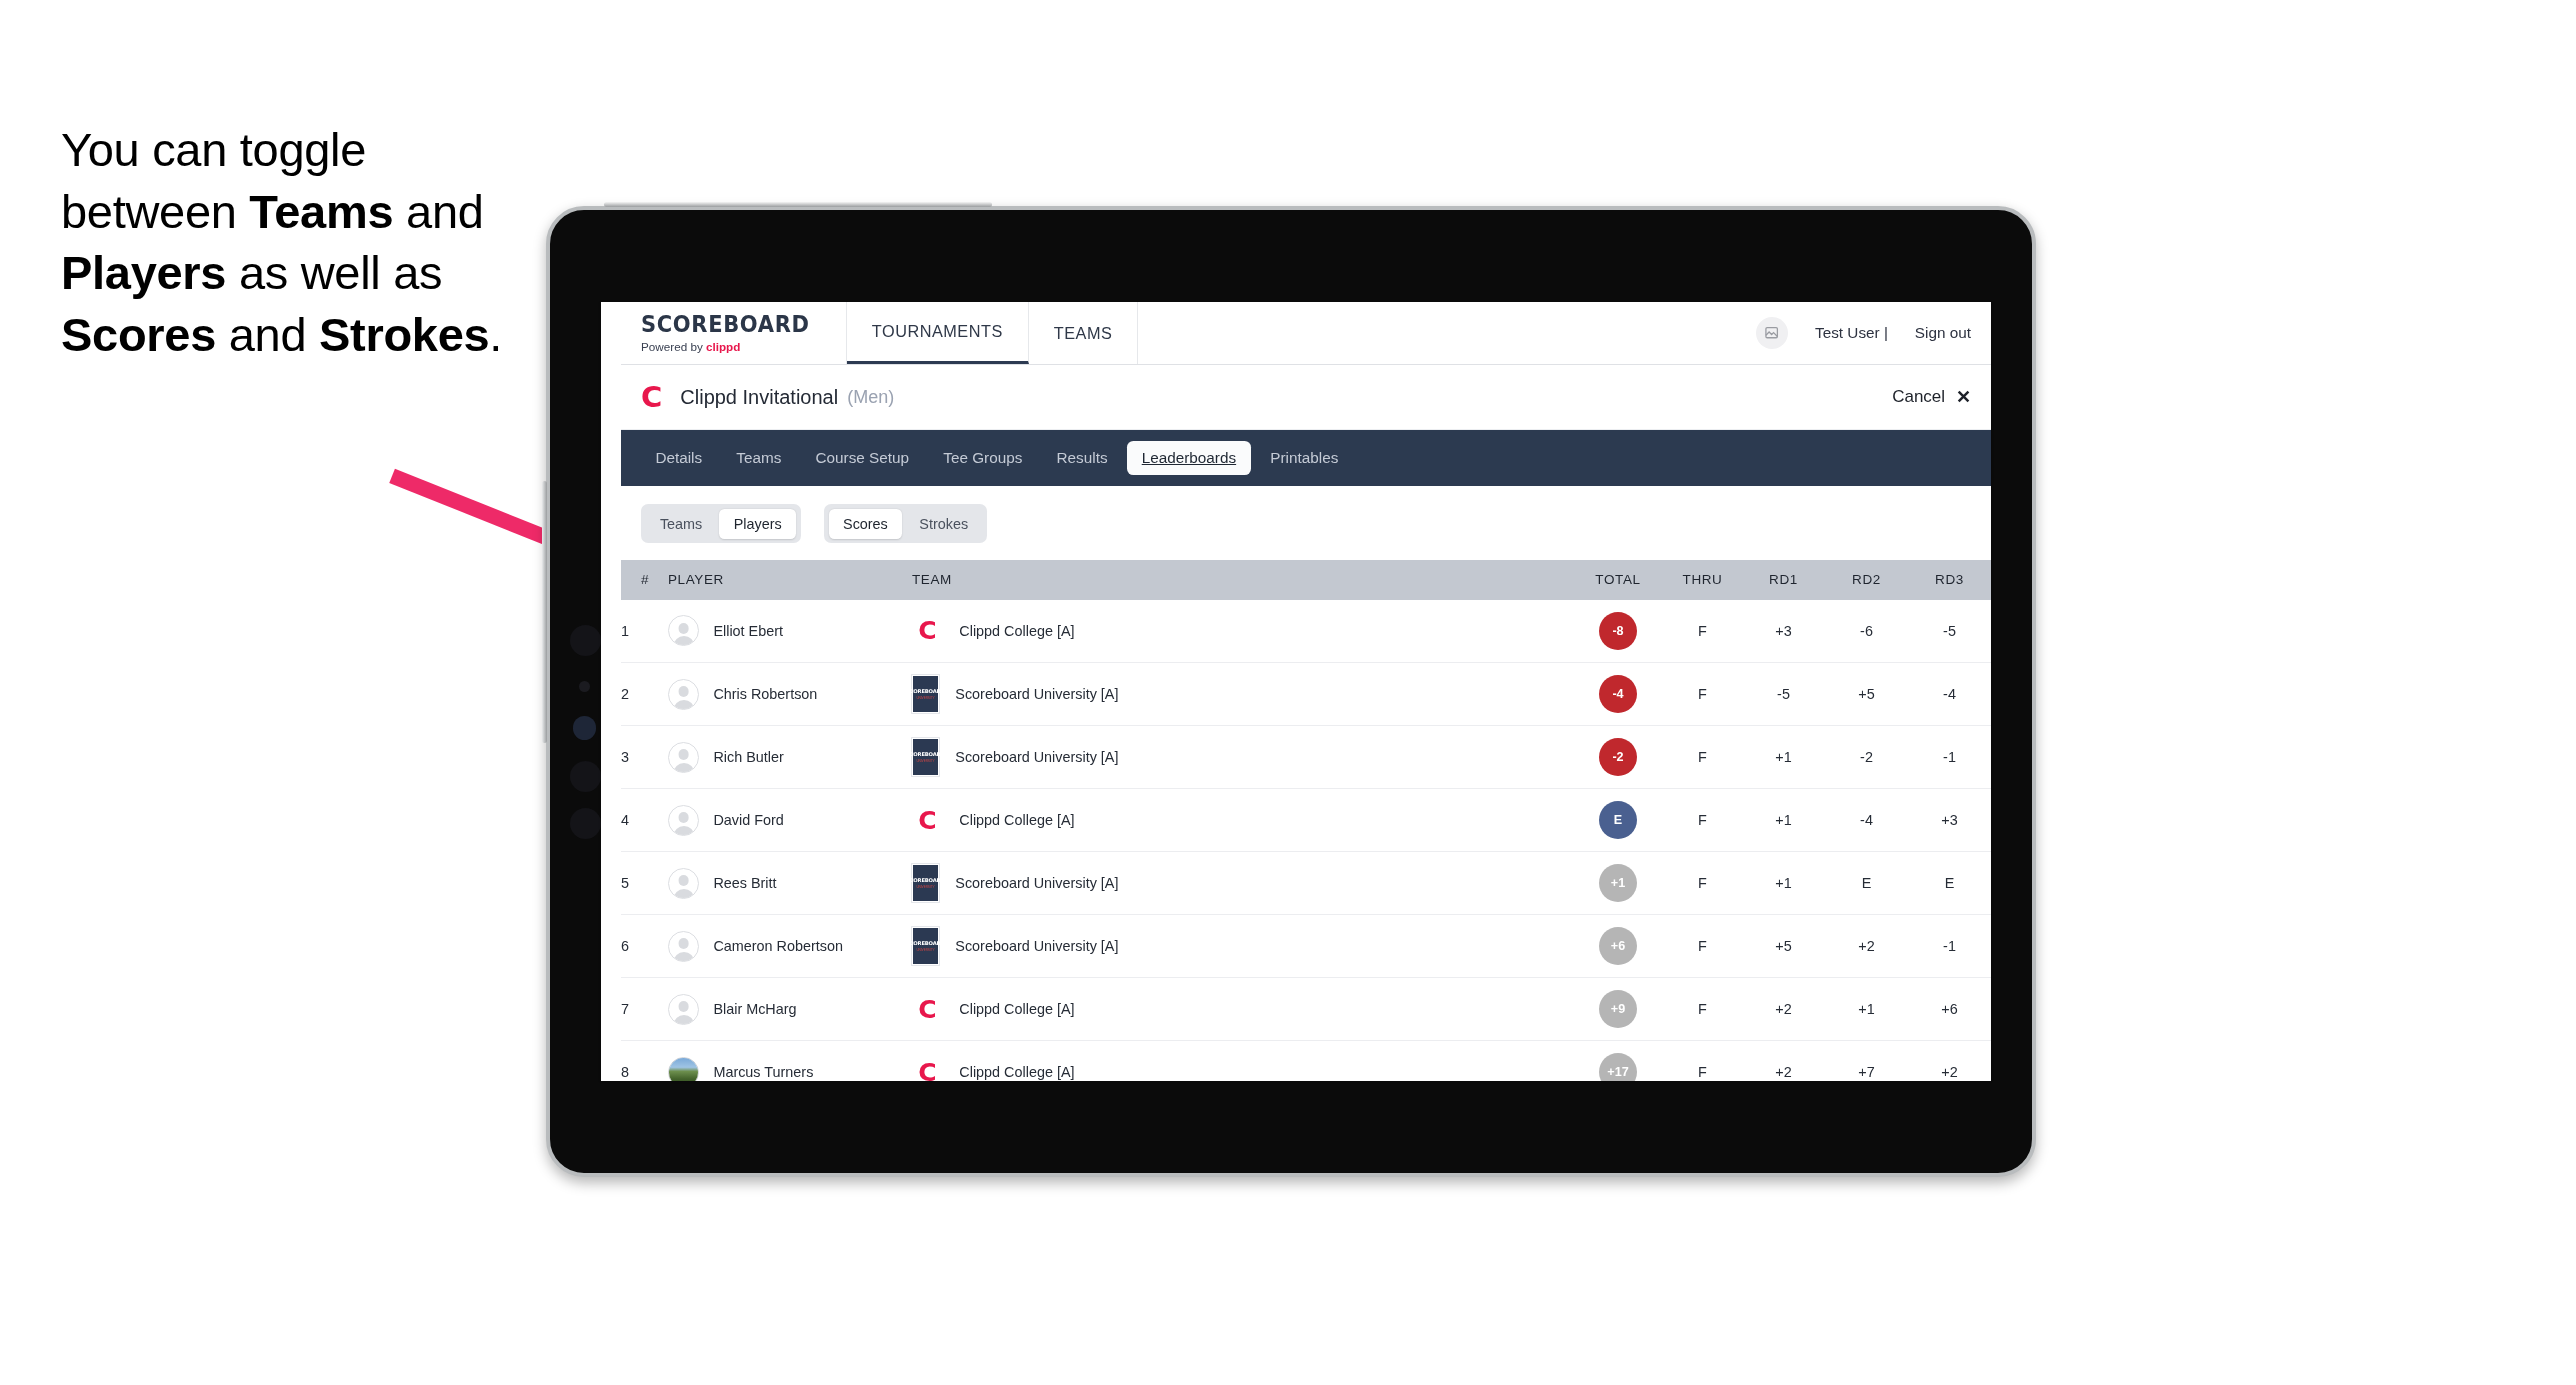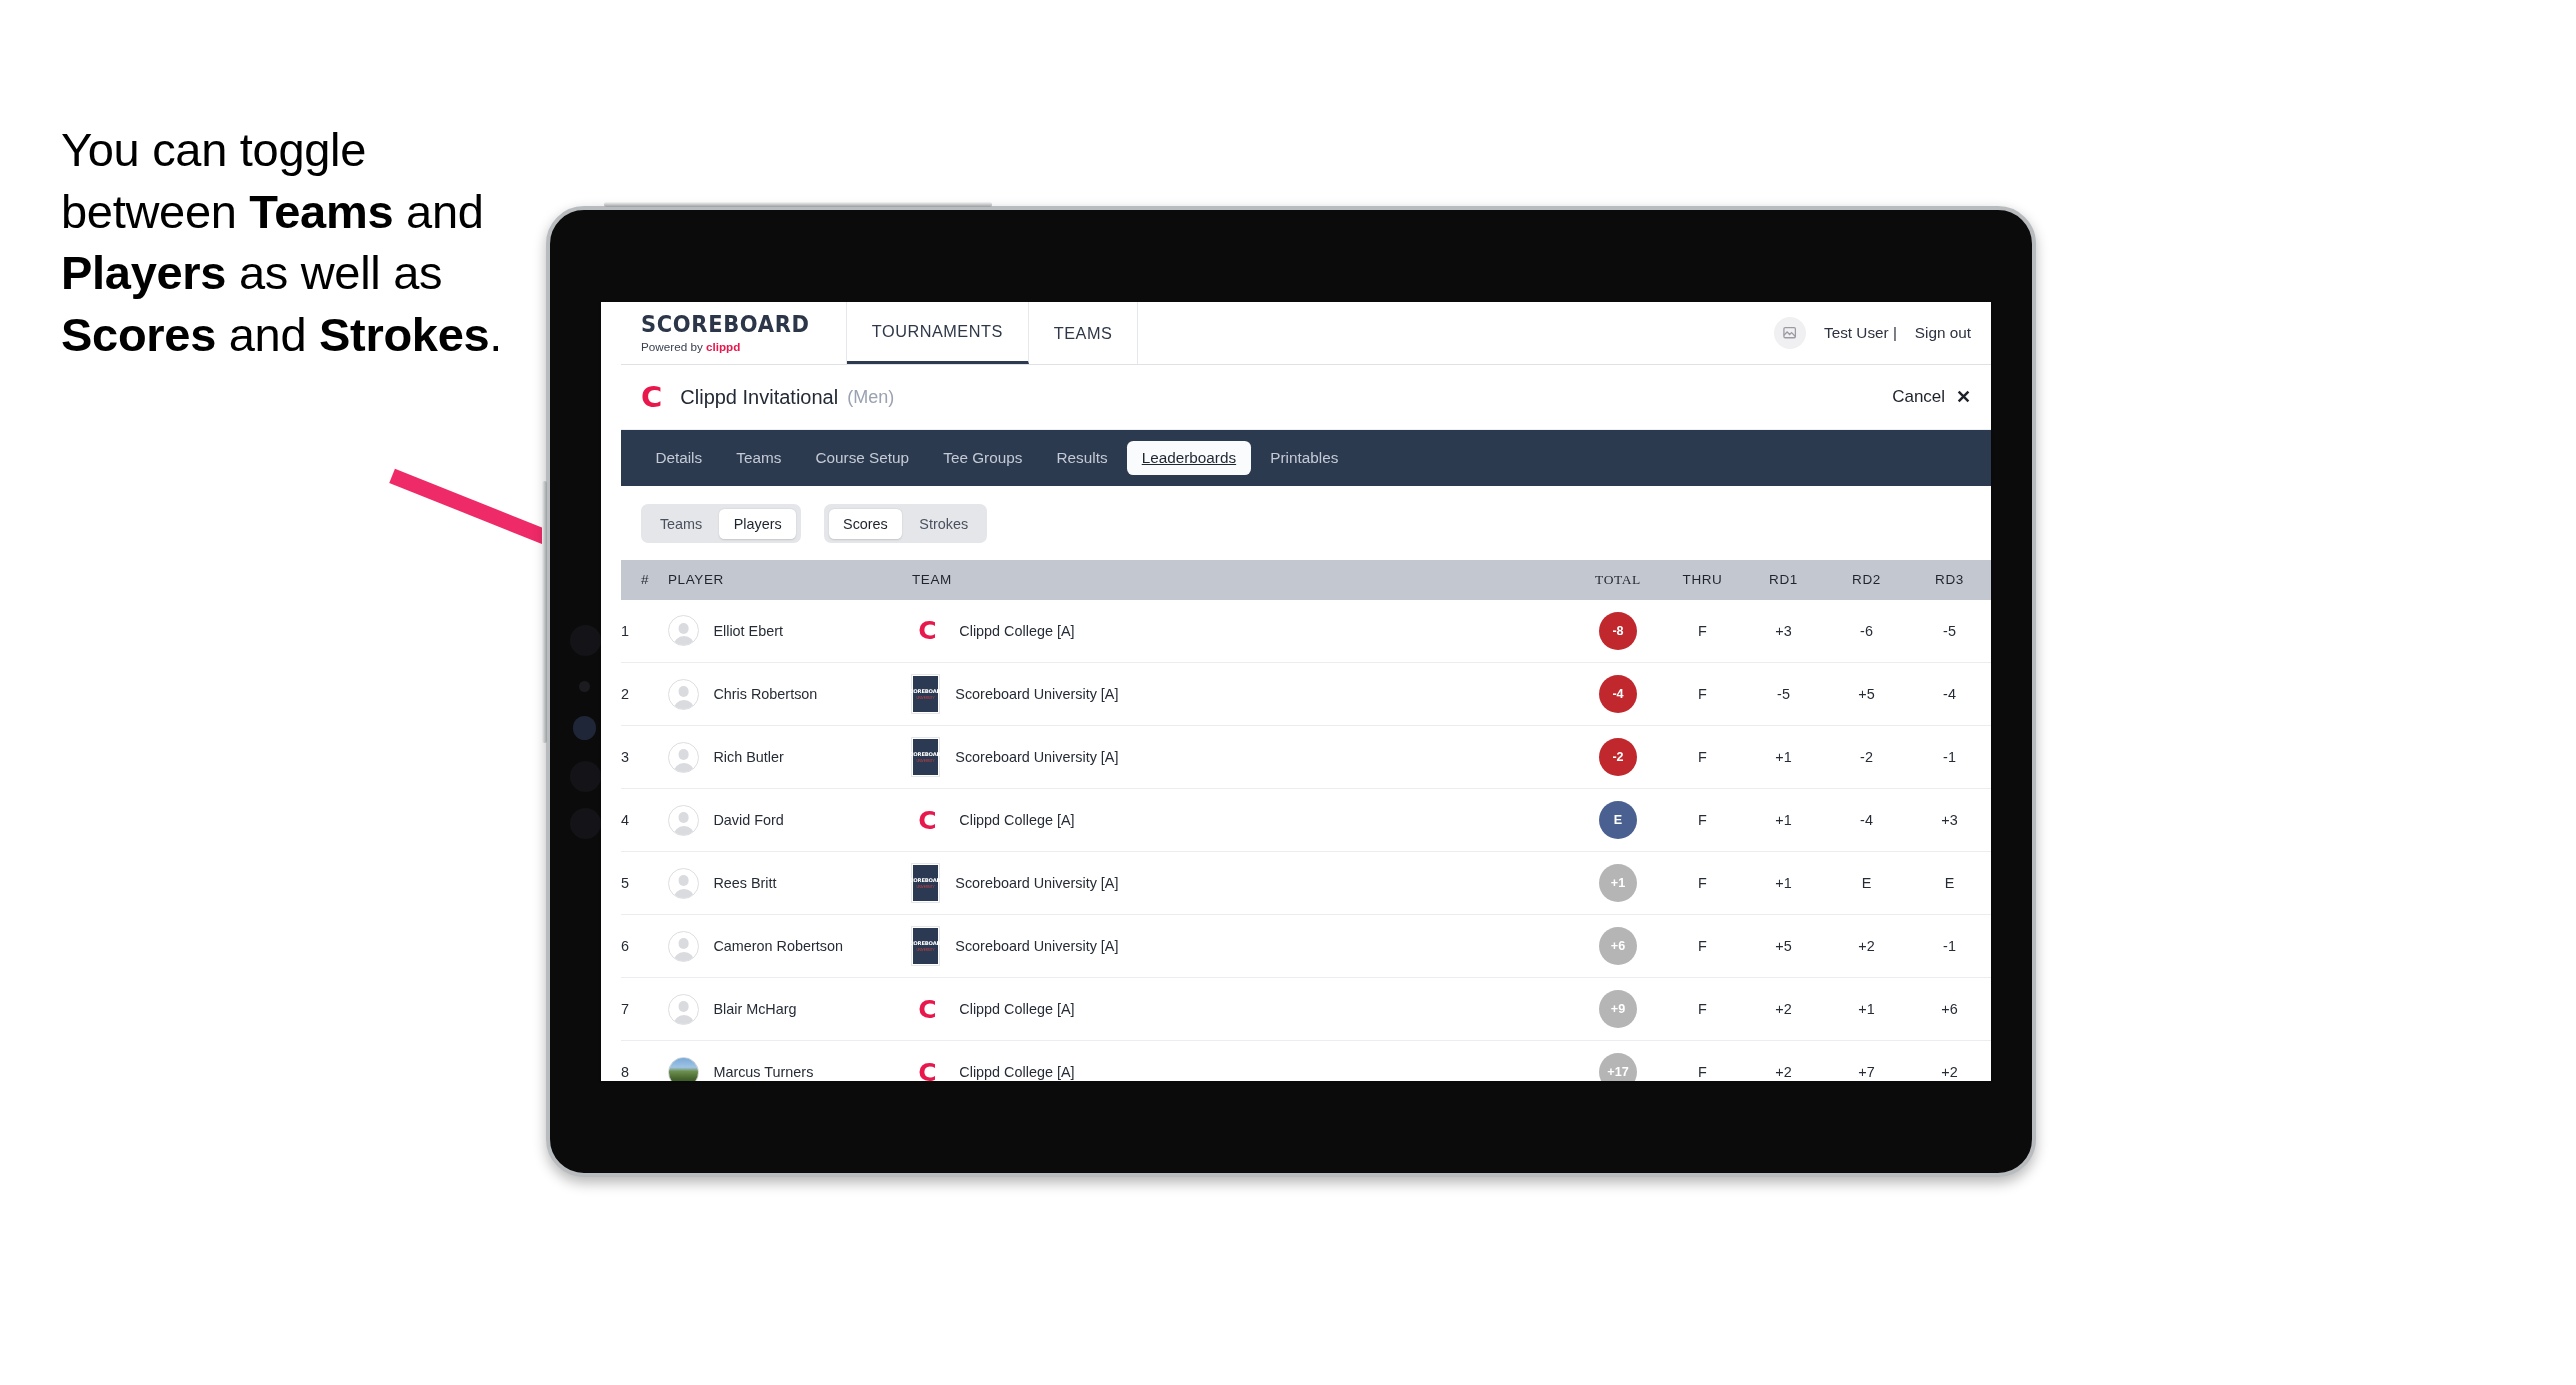--- a/index.html
+++ b/index.html
@@ -83,21 +83,21 @@
 
   .topnav-item {
     display: flex; align-items: center; padding: 0 25px;
     font-size: 16.3px; color: #2f3848; letter-spacing: 0.5px;
     border-right: 0.9px solid #e6e8eb; cursor: pointer;
   }
   .topnav-item.active { border-bottom: 3.6px solid #2d3b52; }
 
   .topbar-spacer { flex: 1; }
   .topbar-user {
-    display: flex; align-items: center; gap: 18px; padding: 0 20px 0 0;
+    display: flex; align-items: center; gap: 27px; padding: 0 20px 0 0;
   }
   .avatar-chip {
     width: 32.5px; height: 32.5px; border-radius: 50%; background: #f0f0f2;
     display: flex; align-items: center; justify-content: center;
     color: #9a9ca2; font-size: 15.3px;
   }
   .user-name { font-size: 15.3px; color: #2d3240; }
   .sign-out { font-size: 15.3px; color: #2d3240; cursor: pointer; }
 
   
@@ -137,21 +137,21 @@
 
   
   .lb-table { width: 100%; border-collapse: collapse; }
   .lb-table thead th {
     background: #c3c8d0; color: #1f252f; font-size: 13.5px; font-weight: normal;
     letter-spacing: 0.6px; text-align: left; padding: 11.7px 0; height: 40px;
   }
   .col-rank   { width: 47px;  padding-left: 20px !important; }
   .col-player { width: 244px; }
   .col-team   { width: auto; }
-  .col-total  { width: 90px; text-align: center !important; font-family: Liberation Serif, serif; }
+  .col-total  { width: 90px; text-align: center !important; }
   .col-thru   { width: 79px;  text-align: center !important; }
   .col-rd     { width: 83px;  text-align: center !important; }
 
   .lb-table tbody tr { border-bottom: 0.9px solid #ecedf0; }
   .lb-table tbody td { padding: 0; height: 63px; font-size: 14.4px; color: #262c36; vertical-align: middle; }
   .td-rank { padding-left: 20px; color: #3b424e; font-size: 14.4px; }
   .cell-player { display: flex; align-items: center; gap: 14.4px; }
   .cell-team { display: flex; align-items: center; gap: 16.3px; }
 
   .pl-avatar {

